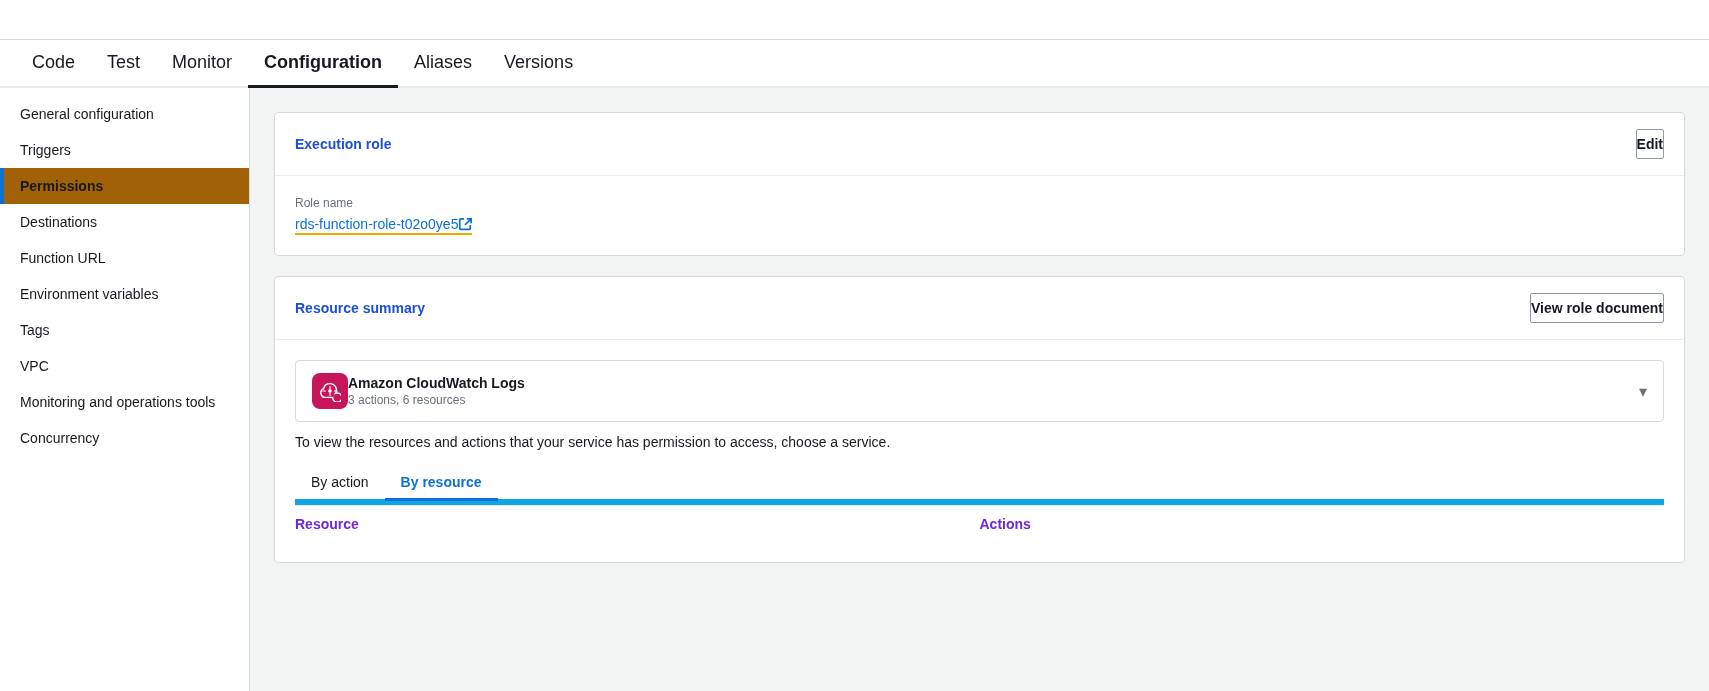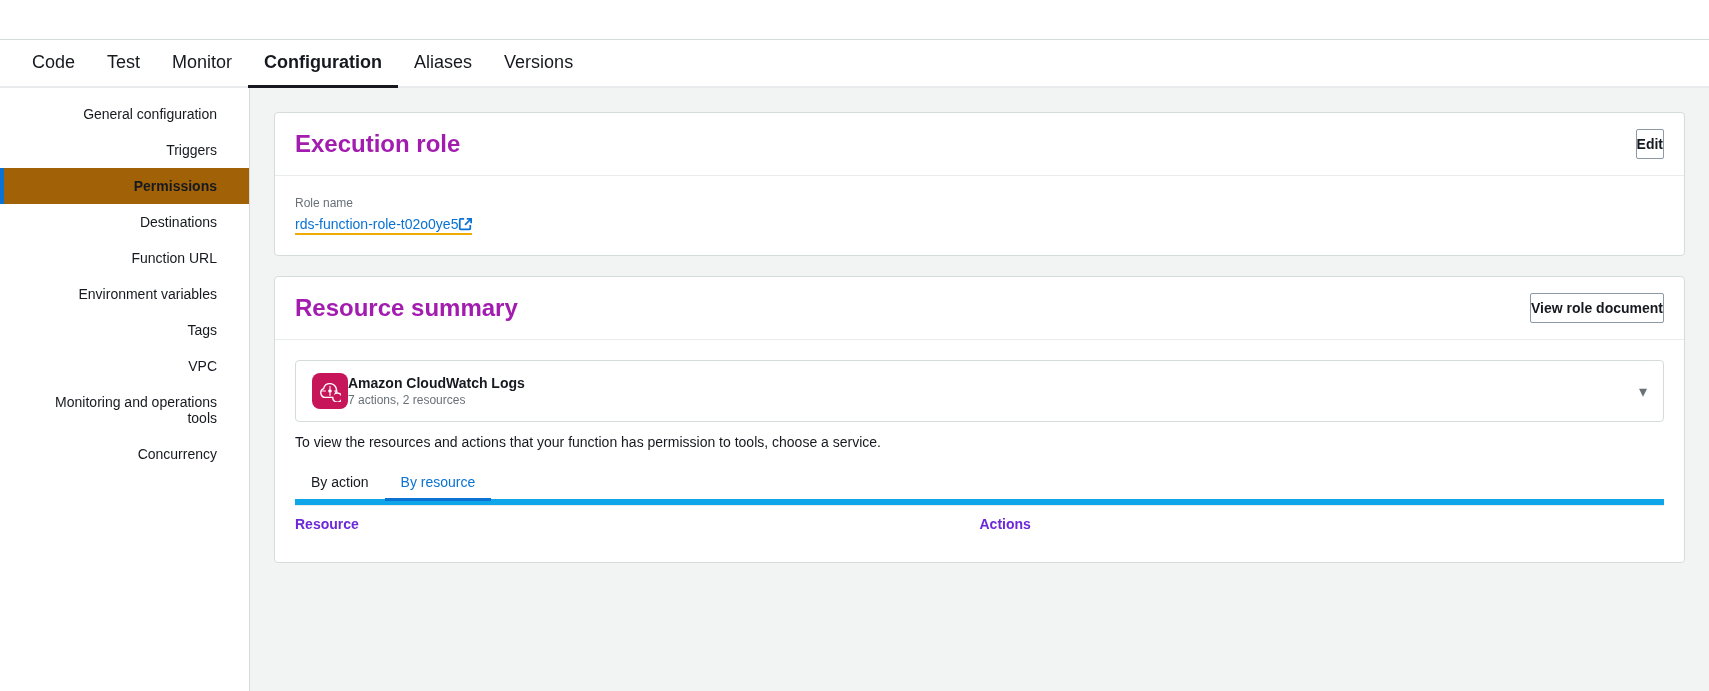--- a/index.html
+++ b/index.html
@@ -50,26 +50,25 @@
 
     
     .sidebar {
       width: 250px;
       min-width: 250px;
       background: #fff;
       border-right: 1px solid #d5dbdb;
       padding: 8px 0;
     }
     .sidebar-item {
-      padding: 10px 32px;
+      padding: 10px 16px;
       cursor: pointer;
       font-size: 14px;
       color: #16191f;
       border-left: 4px solid transparent;
-      text-align: right;
     }
     .sidebar-item.active {
       border-left: 4px solid #0972d3;
       font-weight: 700;
       background: #a16207;
     }
 
     
     .content-area {
       flex: 1;
@@ -86,23 +85,23 @@
       margin-bottom: 20px;
     }
     .section-header {
       display: flex;
       justify-content: space-between;
       align-items: center;
       padding: 16px 20px;
       border-bottom: 1px solid #e9ebed;
     }
     .section-title {
-      font-size: 24px;
-      font-weight: 700;
-      color: #a21caf;
+      font-size: 14px;
+      font-weight: 700;
+      color: #1d4ed8;
     }
     .section-body {
       padding: 20px;
     }
 
     
     .btn {
       padding: 6px 0;
       font-size: 14px;
       border-radius: 2px;
@@ -195,21 +194,21 @@
       padding: 8px 16px;
       cursor: pointer;
       font-size: 14px;
       color: #16191f;
       border-bottom: 3px solid transparent;
       margin-bottom: -2px;
     }
     .inner-tab.active {
       color: #0972d3;
       border-bottom: 3px solid #0972d3;
-      font-weight: 400;
+      font-weight: 700;
     }
 
     
     .table-header-row {
       display: flex;
       padding: 10px 0;
       border-top: 1px solid #e9ebed;
       margin-top: 0;
     }
     .table-header-cell {
@@ -280,27 +279,27 @@
           <div class="service-left">
             <div class="service-icon">
               <svg viewBox="0 0 24 24" xmlns="http://www.w3.org/2000/svg">
                 <path d="M12 4a7 7 0 015.95 10.67A5 5 0 1115 19H7a5 5 0 01-1.95-9.61A7 7 0 0112 4z" fill="none" stroke="#fff" stroke-width="1.5"></path>
                 <circle cx="12" cy="12" r="2" fill="#fff"></circle>
                 <path d="M12 7v3M12 14v3M7 12H4M20 12h-3" stroke="#fff" stroke-width="1.2" stroke-linecap="round"></path>
               </svg>
             </div>
             <div>
               <div class="service-name">Amazon CloudWatch Logs</div>
-              <div class="service-meta">7 actions, 2 resources</div>
+              <div class="service-meta">3 actions, 6 resources</div>
             </div>
           </div>
           <span class="chevron-icon">▾</span>
         </div>
 
-        <p class="view-info-text">To view the resources and actions that your function has permission to tools, choose a service.</p>
+        <p class="view-info-text">To view the resources and actions that your service has permission to access, choose a service.</p>
 
         <div class="inner-tab-bar">
 
         <div class="inner-tab">By action</div>
             <div class="inner-tab active">By resource</div>
           </div>
 
         <div class="table-header-row">
 
         <div class="table-header-cell">Resource</div>

